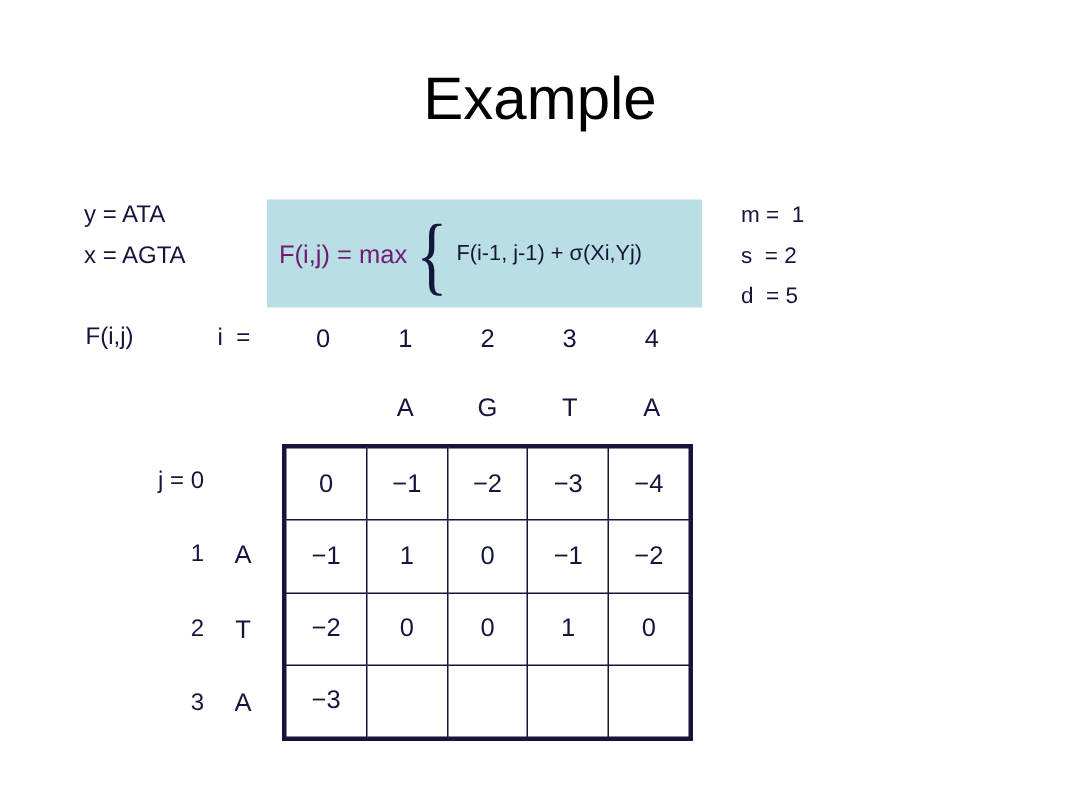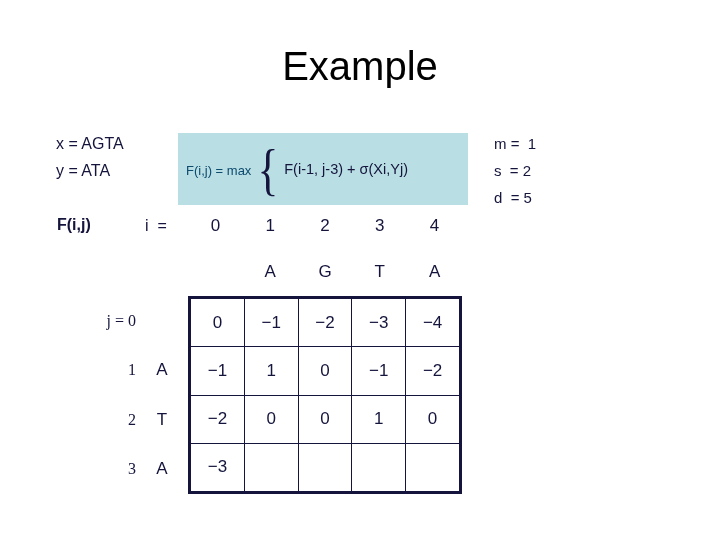--- a/index.html
+++ b/index.html
@@ -60,22 +60,22 @@
   .formula-inner {
     position: absolute;
     inset: 0;
     display: flex;
     align-items: center;
     justify-content: flex-start;
     padding-left: 8px;
     box-sizing: border-box;
   }
   .fmax {
-    font-size: 13px;
-    color: #0c4a6e;
+    font-size: 17px;
+    color: #701a75;
     white-space: pre;
     padding-top: 2px;
   }
   .brace {
     font-size: 58px;
     line-height: 0;
     color: #14143c;
     margin: 0 2px 0 3px;
     position: relative;
     top: 1px;
@@ -106,21 +106,20 @@
   .params div { white-space: pre; }
 
   
   .fij-label {
     position: absolute;
     left: 57px;
     top: 216px;
     font-size: 16px;
     color: #14143c;
     white-space: pre;
-    font-weight: bold;
   }
   .i-label {
     position: absolute;
     left: 145px;
     top: 217px;
     font-size: 16px;
     color: #14143c;
     white-space: pre;
   }
   .idx-row {
@@ -167,21 +166,20 @@
     height: 49.5px;
     display: flex;
     align-items: center;
   }
   .jrow .jnum {
     width: 78px;
     text-align: right;
     font-size: 16px;
     color: #14143c;
     white-space: pre;
-    font-family: Liberation Serif, serif;
   }
   .jrow .jchar {
     width: 52px;
     text-align: center;
     font-size: 17px;
     color: #14143c;
   }
 
   
   .matrix {
@@ -212,30 +210,30 @@
   }
 </style>
 </head>
 <body>
 
 <div class="slide">
 
   <div class="title">Example</div>
 
   <div class="seqs">
+    <div>y = ATA</div>
     <div>x = AGTA</div>
-    <div>y = ATA</div>
   </div>
 
   <div class="formula-box">
     <div class="formula-inner">
       <span class="fmax">F(i,j) = max</span>
       <span class="brace">{</span>
       <span class="cases">
-        <span class="c1">F(i-1, j-3) + σ(Xi,Yj)</span>
+        <span class="c1">F(i-1, j-1) + σ(Xi,Yj)</span>
       </span>
     </div>
   </div>
 
   <div class="params">
     <div>m =  1</div>
     <div>s  = 2</div>
     <div>d  = 5</div>
   </div>
 

